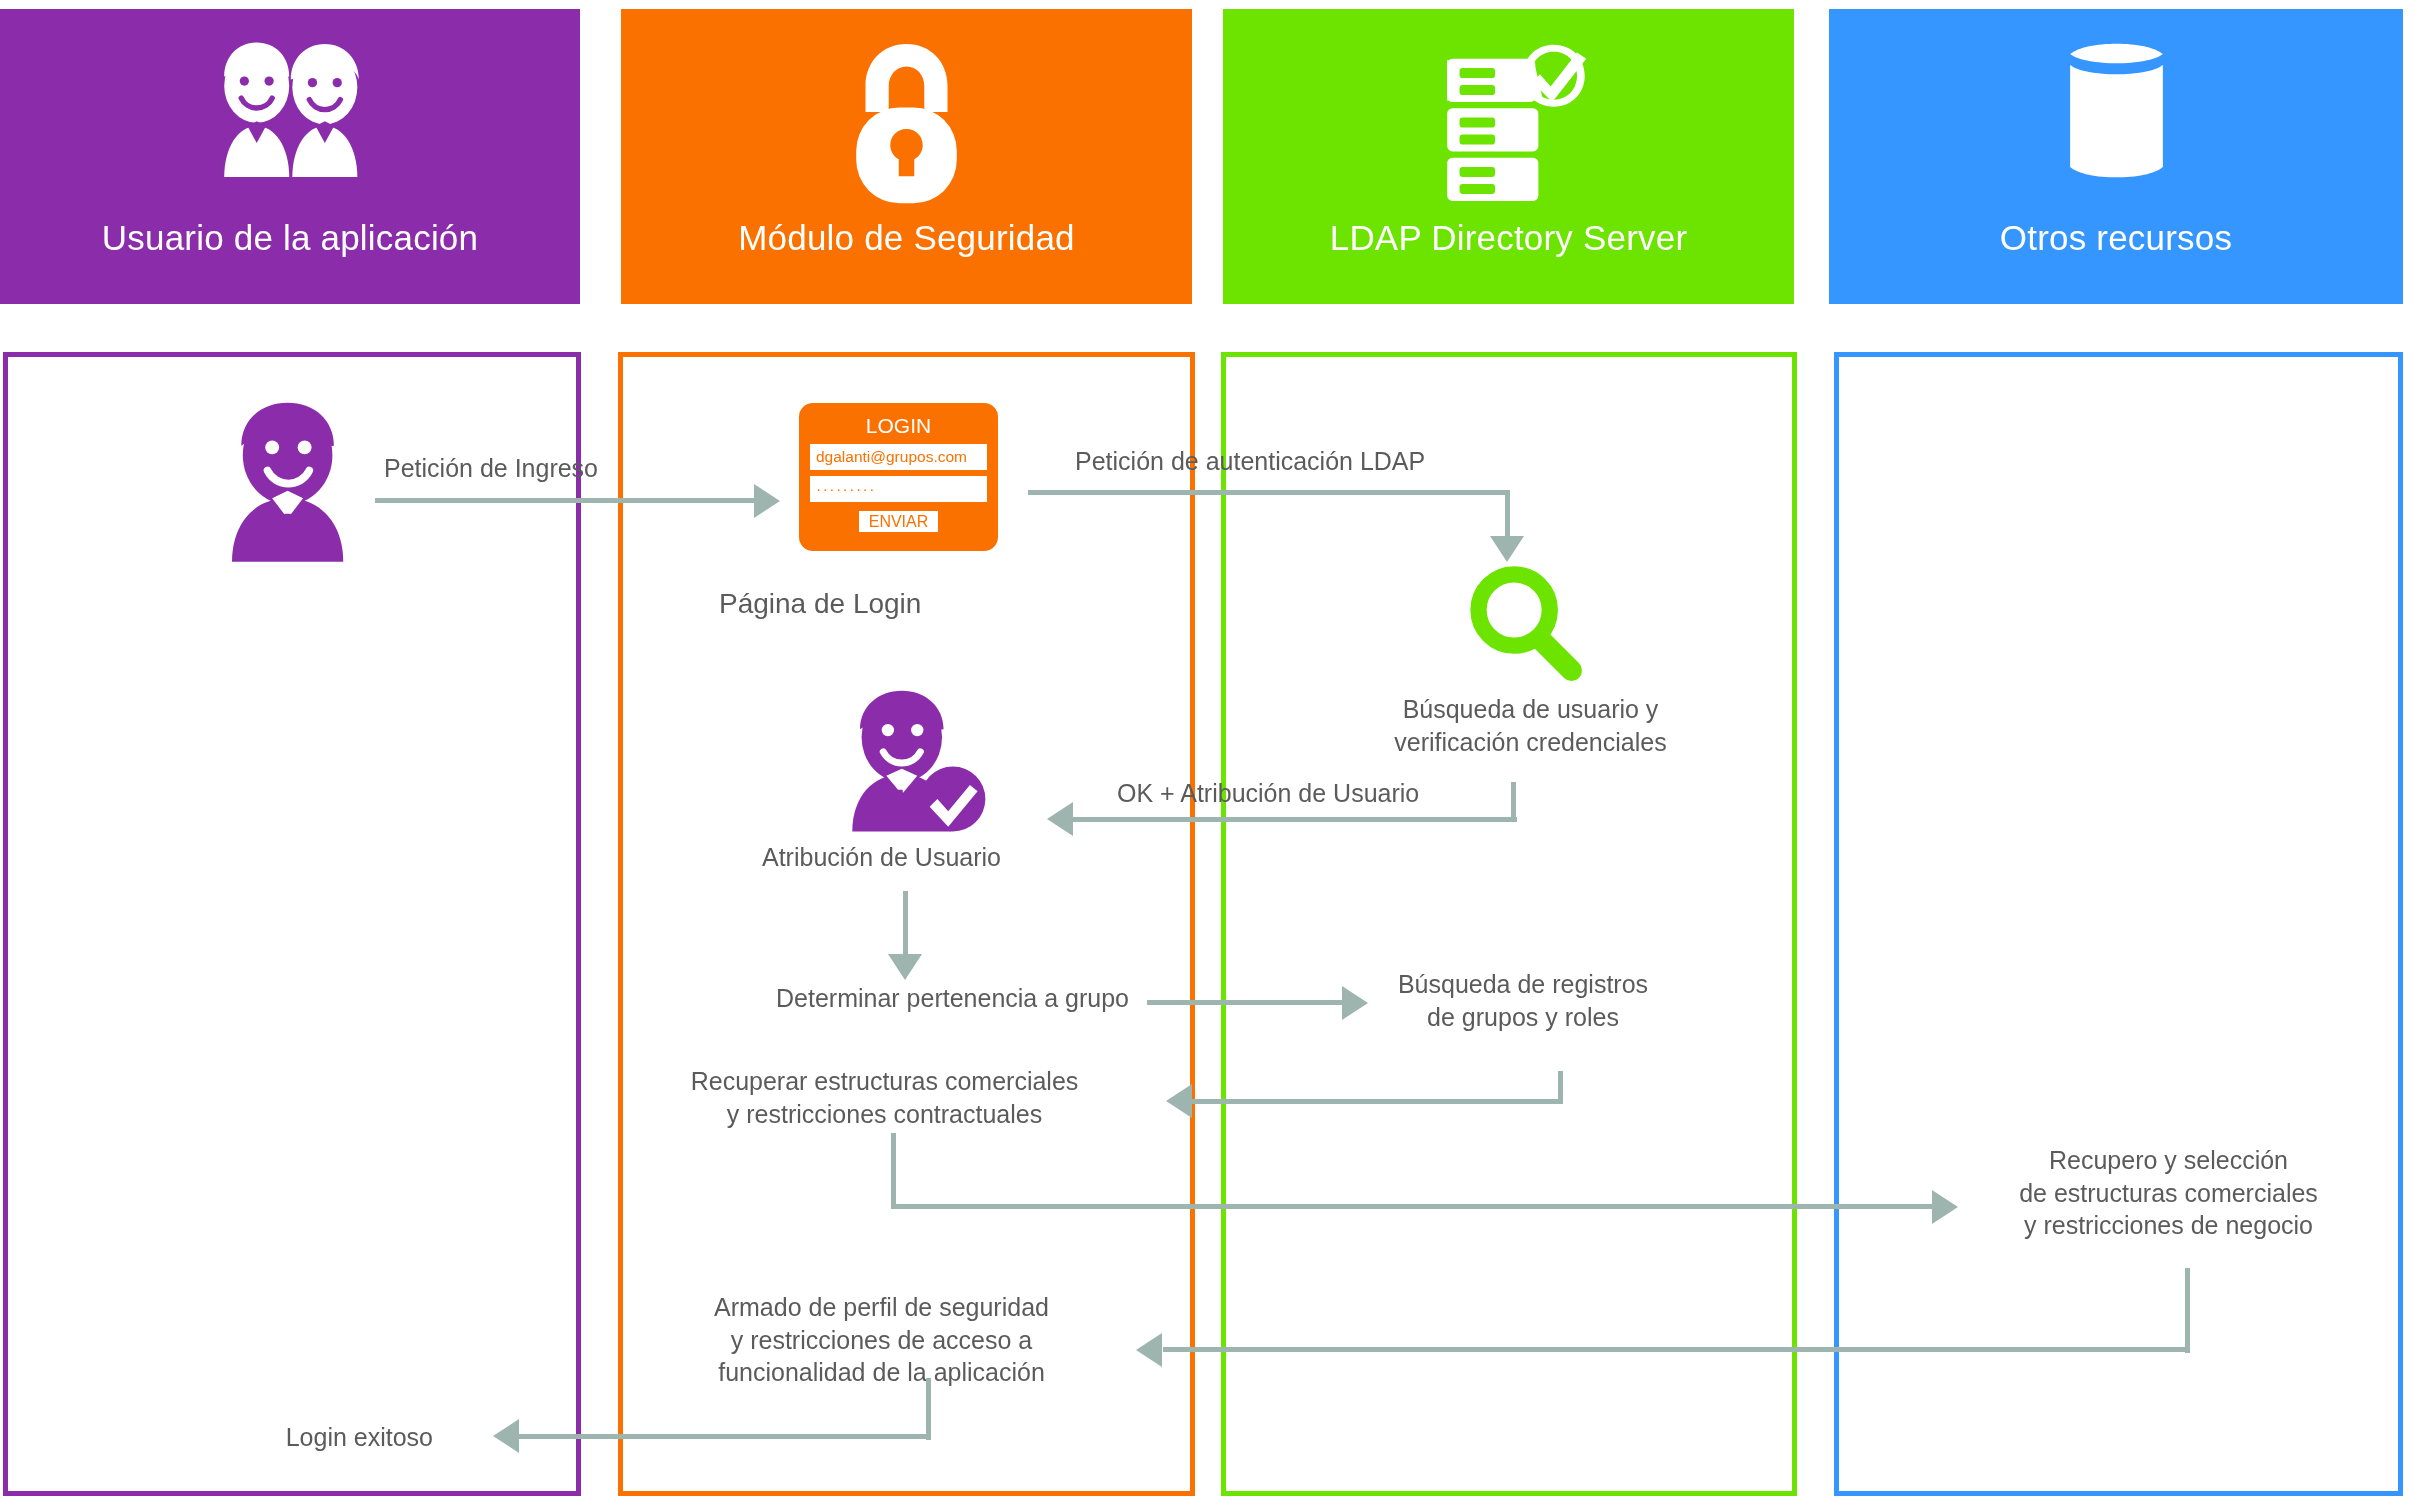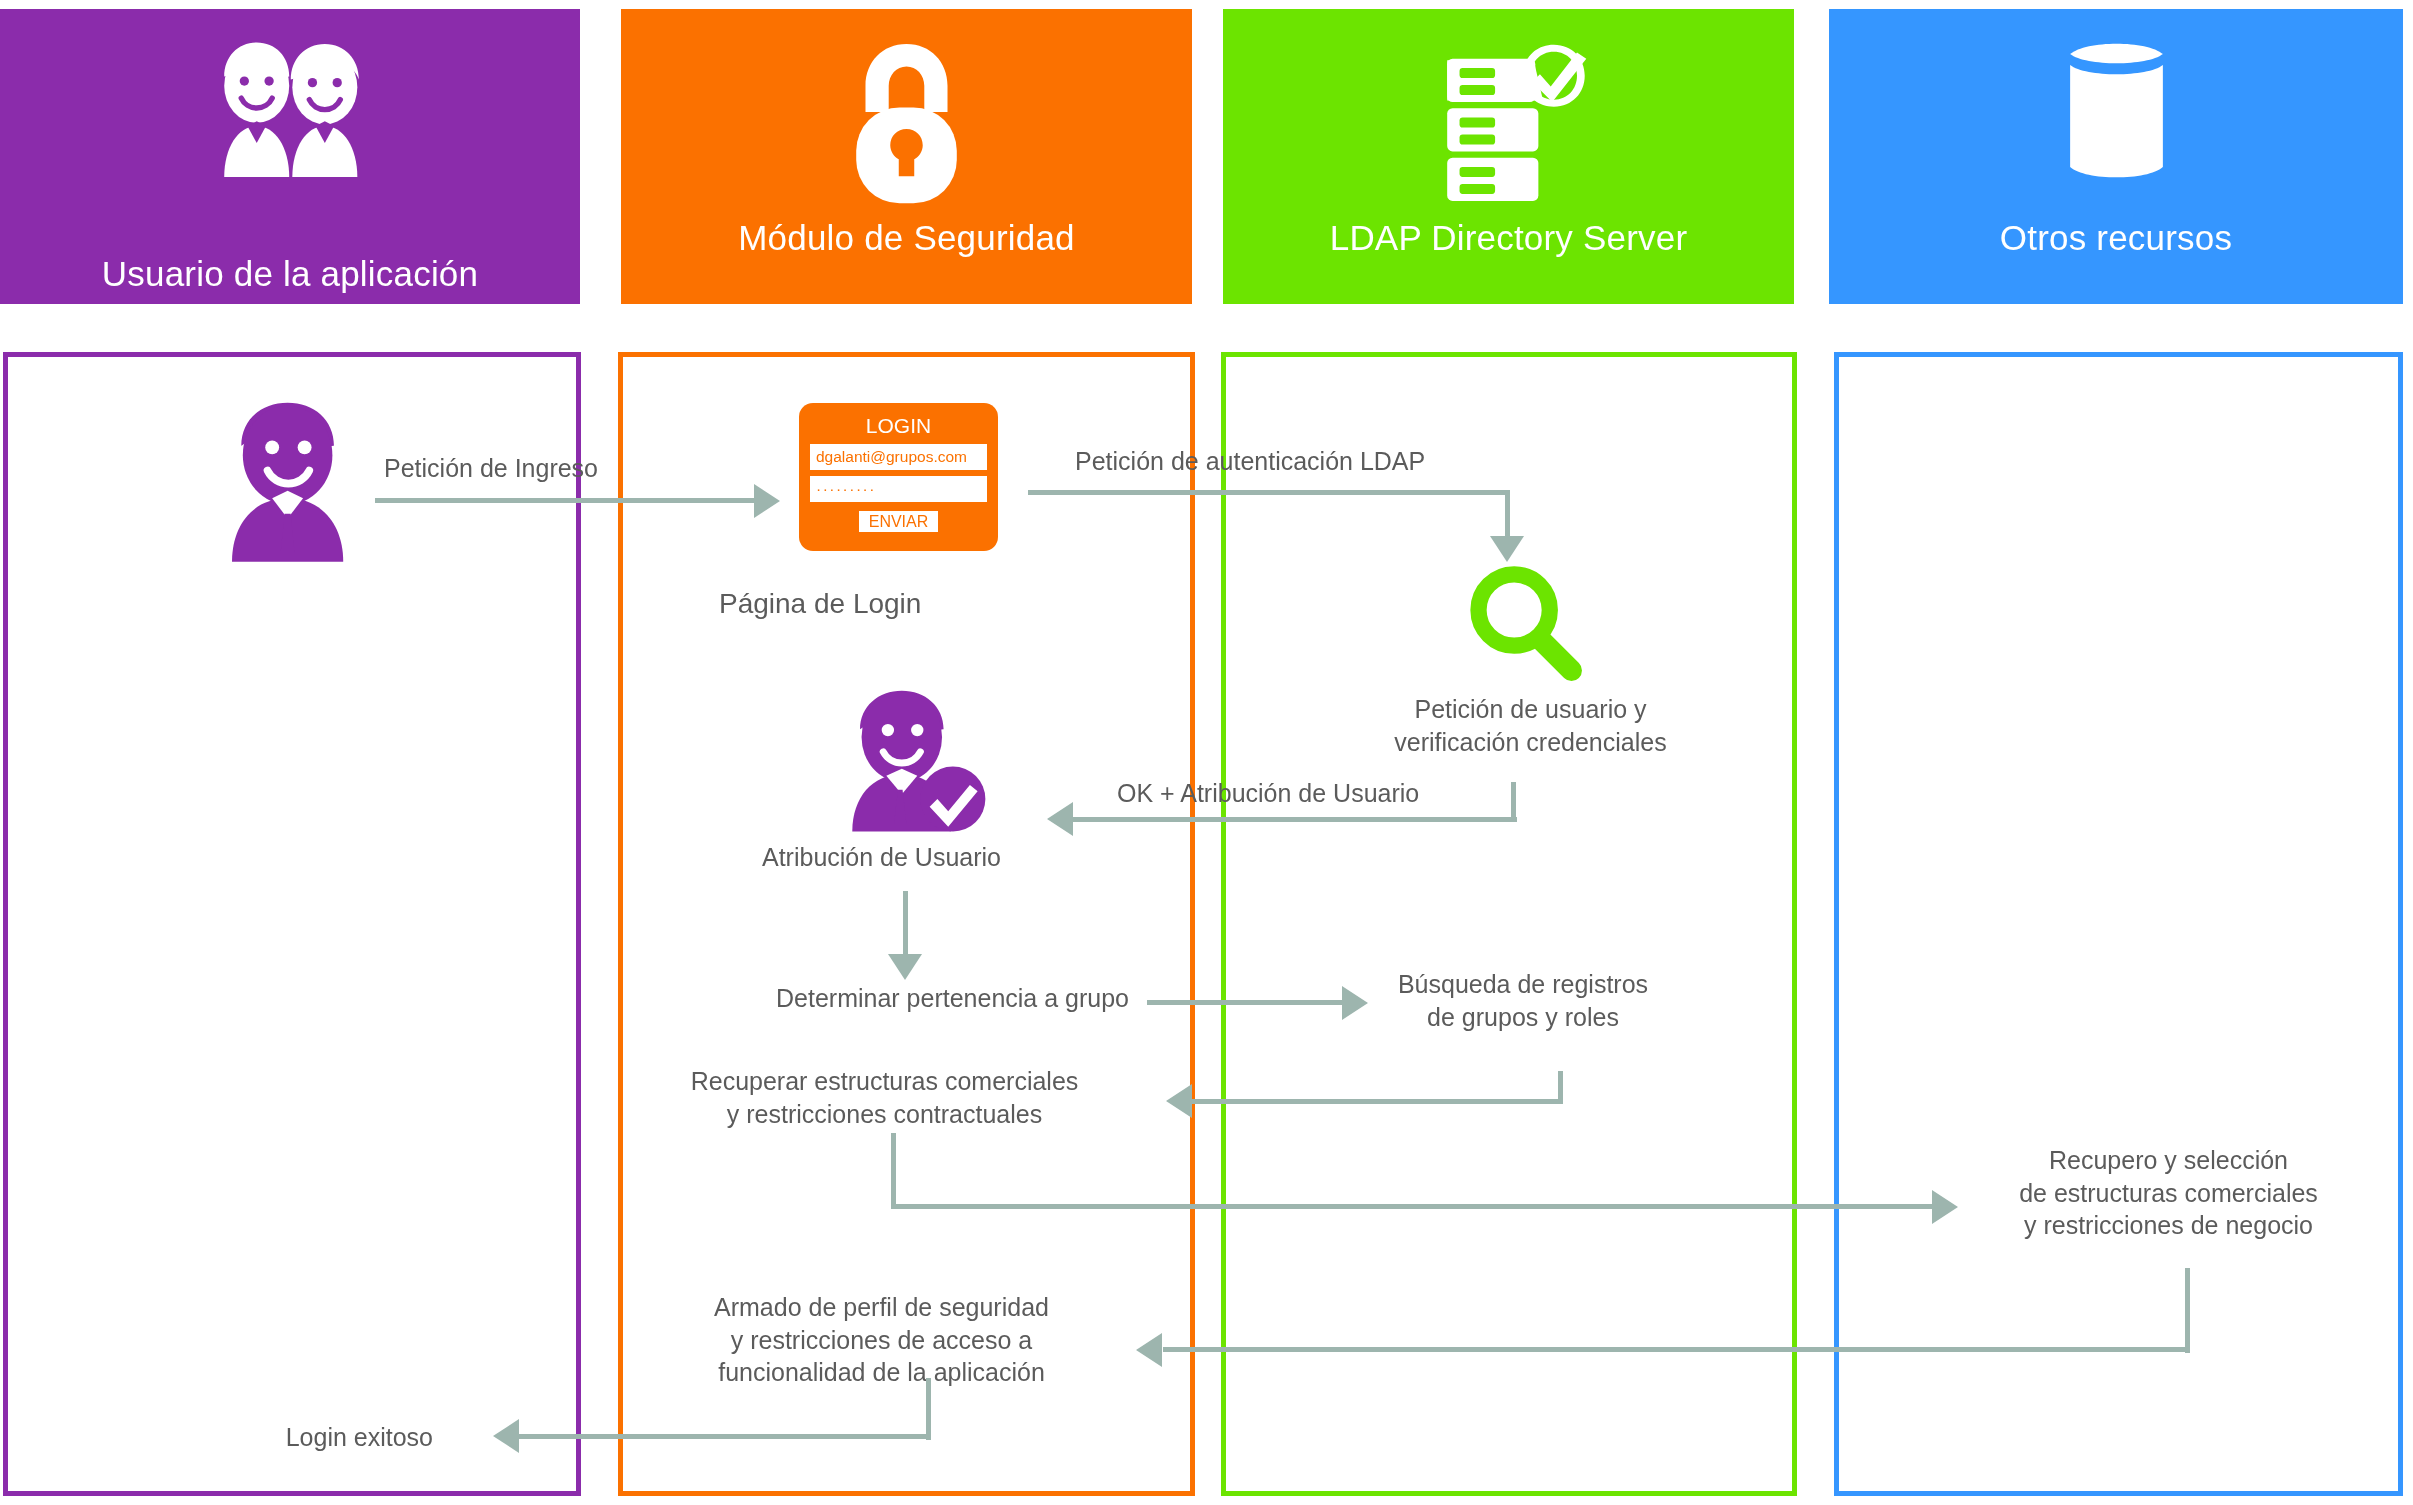--- a/index.html
+++ b/index.html
@@ -9,21 +9,21 @@
     -webkit-font-smoothing:antialiased;
   }
   .stage{position:absolute;left:0;top:0;width:2413px;height:1505px;}
 
   
   .hdr{position:absolute;top:8.5px;height:295px;display:flex;flex-direction:column;
        align-items:center;justify-content:flex-start;}
   .hdr .ico{height:193px;display:flex;align-items:center;justify-content:center;margin-top:14px;}
   .hdr .ttl{color:#ffffff;font-size:35px;font-weight:400;letter-spacing:0.2px;
             line-height:1;margin-top:4.6px;}
-  #hdr0{left:0;width:580px;background:#8b2cab;gap:36px;}
+  #hdr0{left:0;width:580px;background:#8b2cab;}
   #hdr1{left:621px;width:571px;background:#fb7100;}
   #hdr2{left:1223px;width:571px;background:#6ce400;}
   #hdr3{left:1829px;width:574px;background:#3596ff;}
 
   
   .lane{position:absolute;top:352px;height:1144px;box-sizing:border-box;background:transparent;}
   #lane0{left:3.1px;width:578px;border:5.4px solid #8b2cab;}
   #lane1{left:618px;width:577px;border:5.4px solid #fb7100;}
   #lane2{left:1221px;width:576px;border:5.4px solid #6ce400;}
   #lane3{left:1834px;width:569px;border:5.4px solid #3596ff;}
@@ -177,21 +177,21 @@
   <div class="arr-d" style="left:1490px;top:536px;"></div>
 
   <div style="position:absolute;left:1463px;top:562px;">
     <svg width="124" height="124" viewBox="0 0 160 160">
       <g fill="none" stroke="#6ce400" stroke-width="21">
         <circle cx="66" cy="62" r="46"></circle>
         <line x1="100" y1="100" x2="140" y2="140" stroke-linecap="round" stroke-width="27"></line>
       </g>
     </svg>
   </div>
-  <div class="lbl c" style="left:1314px;top:693px;width:433px;">Petición de usuario y
+  <div class="lbl c" style="left:1314px;top:693px;width:433px;">Búsqueda de usuario y
 verificación credenciales</div>
 
   <div style="position:absolute;left:843px;top:686px;">
     <svg width="147" height="147" viewBox="0 0 190 190">
       <g fill="#8b2cab">
         <path d="M22 56C22 26 46 6 76 6s54 20 54 50c0 0-12 2-30-6-20-8-33-24-36-33-9 20-40 37-42 39z"></path>
         <ellipse cx="76" cy="66" rx="52" ry="58"></ellipse>
         <circle cx="58" cy="57" r="8" fill="#ffffff"></circle>
         <circle cx="96" cy="57" r="8" fill="#ffffff"></circle>
         <path d="M52 85a27 27 0 0 0 48 0" stroke="#ffffff" stroke-width="9" fill="none" stroke-linecap="round"></path>

